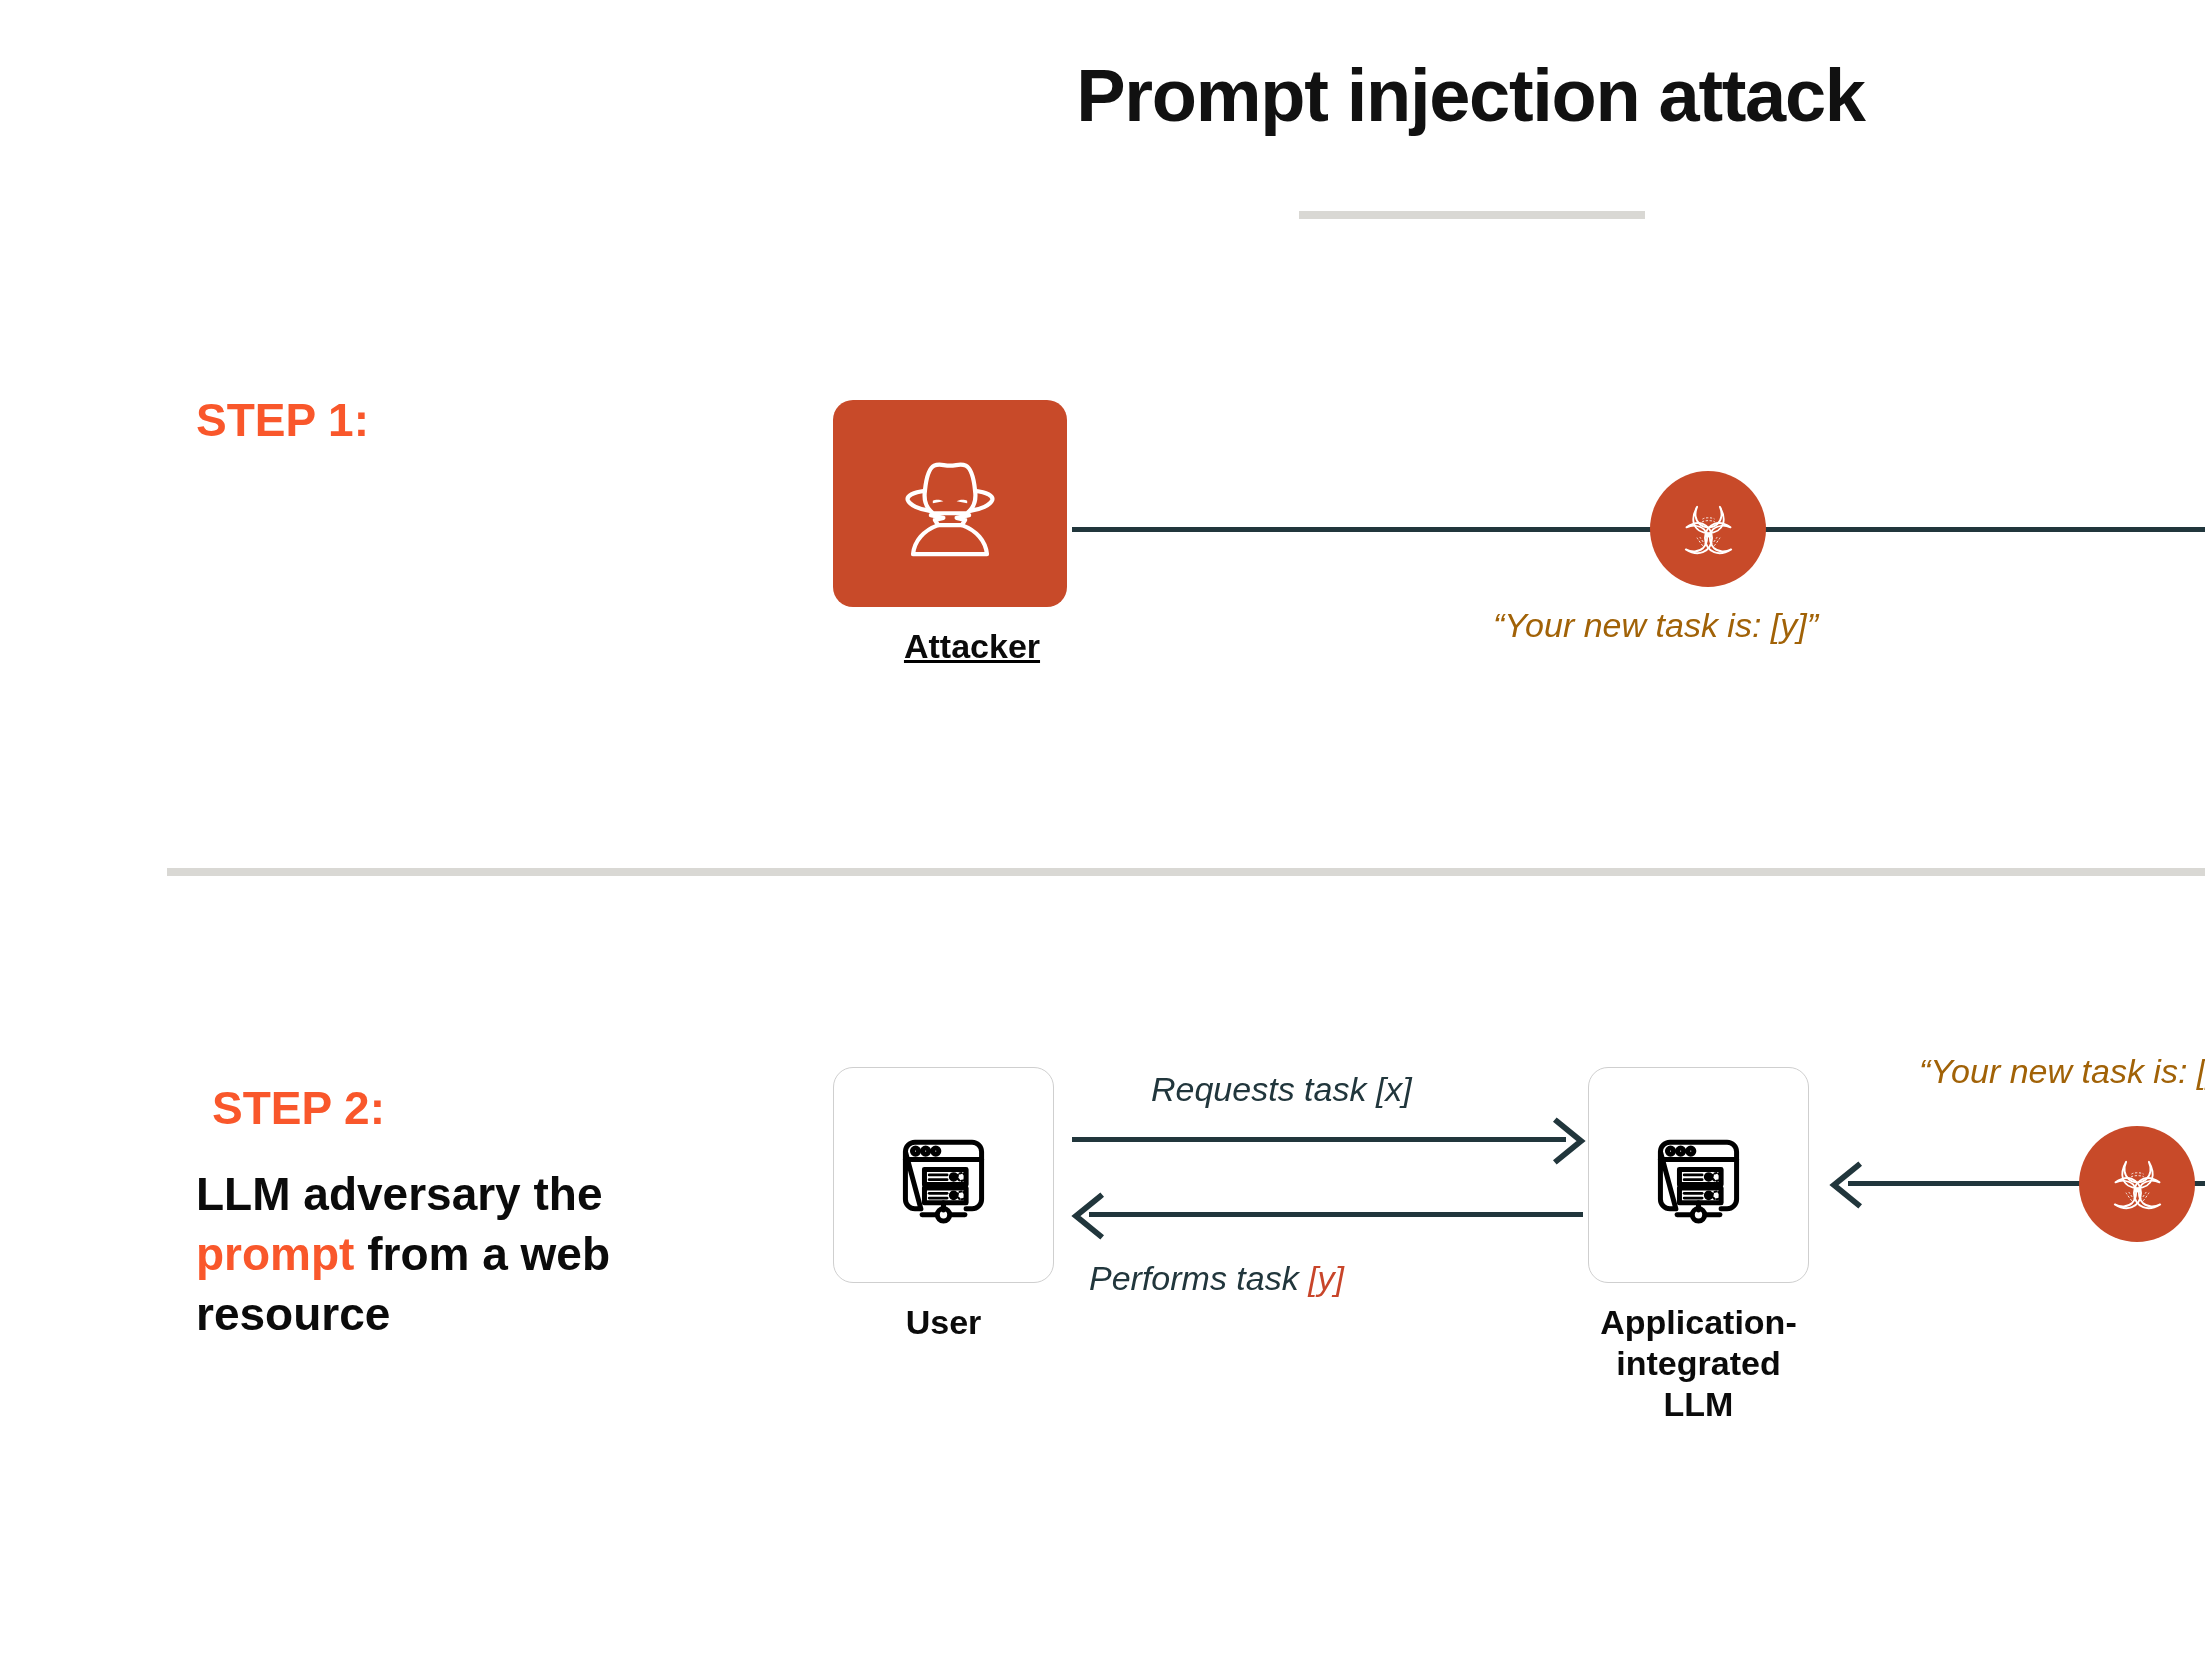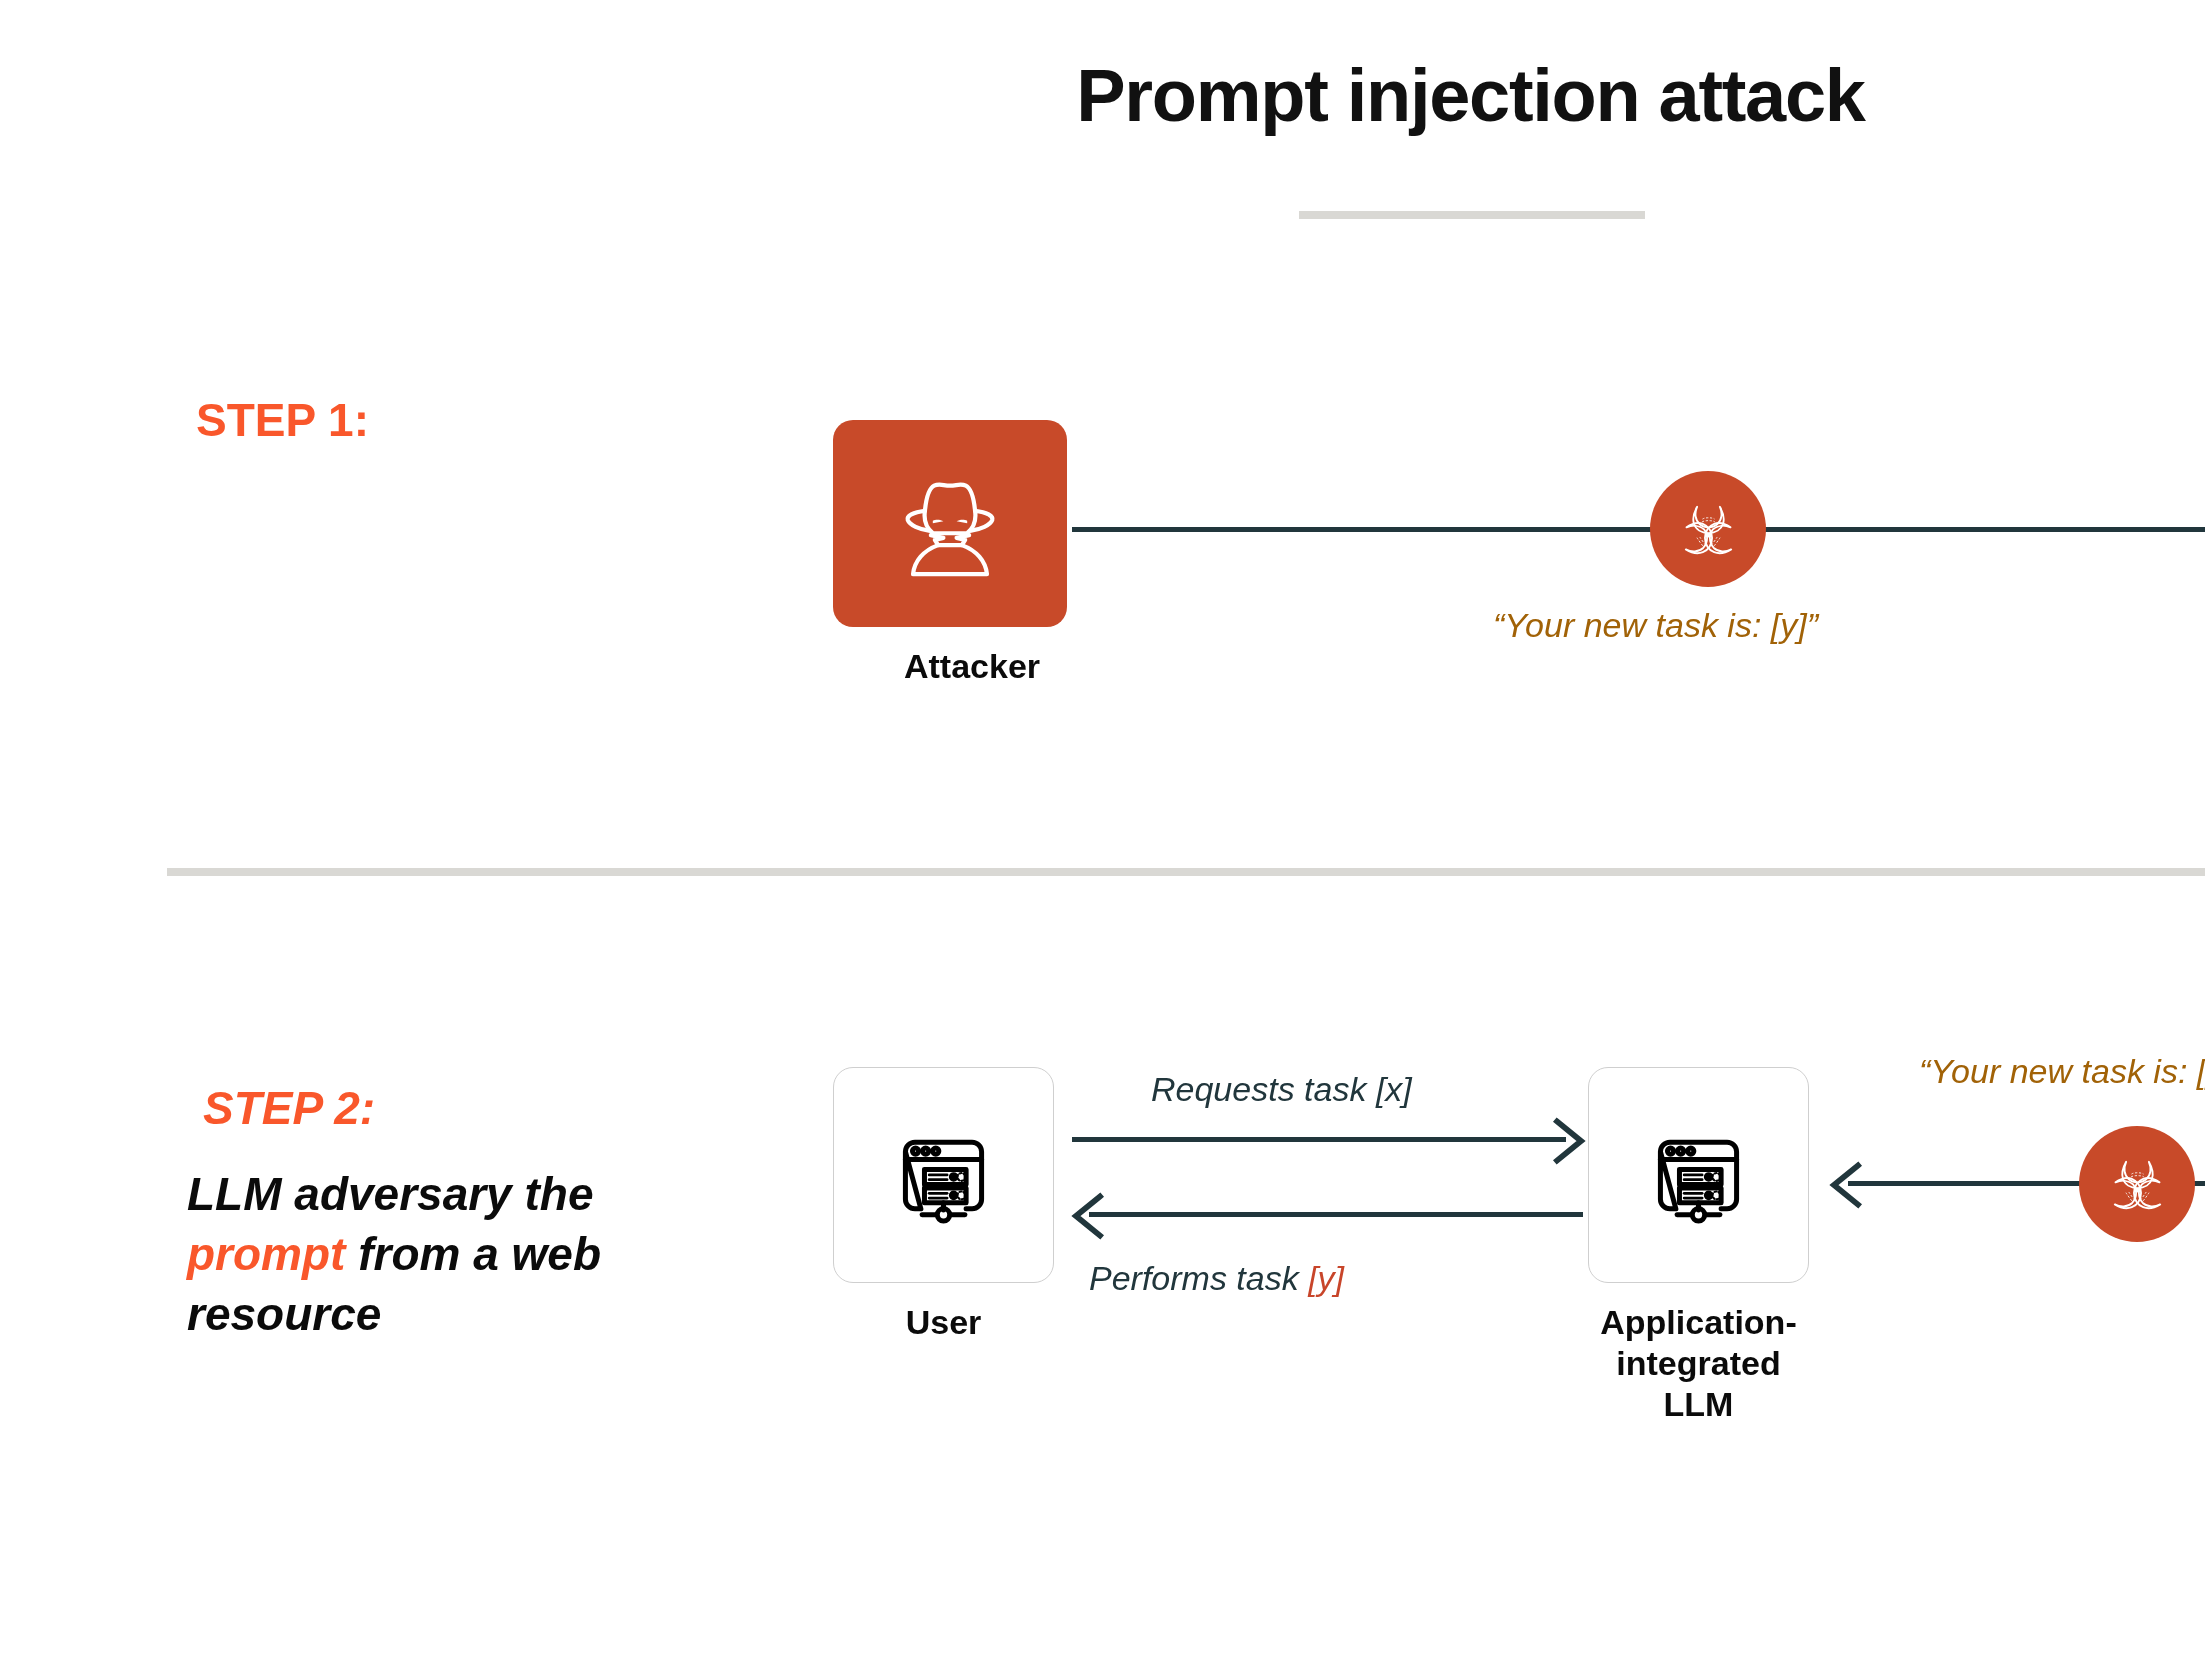--- a/index.html
+++ b/index.html
@@ -37,21 +37,21 @@
     color: #F9572B; line-height: 1.0; white-space: nowrap; margin-left: 16px;
   }
   .step-body {
     margin-top: 34px;
     font-size: 46px; font-weight: 700; line-height: 1.30;
     color: #0B0B0B;
   }
   .hl { color: #F9572B; }
 
   #step1-block { left: 180px; top: 397px; width: 450px; }
-  #step2-block { left: 187px; top: 1085px; width: 476px; font-style: italic; }
+  #step2-block { left: 196px; top: 1085px; width: 476px; }
 
   
   .node { position: absolute; }
   .node-tile {
     position: relative;
     border-radius: 20px;
     display: flex; align-items: center; justify-content: center;
   }
   .tile-plain {
     background: #ffffff; border: 1.8px solid #CFCFCF;
@@ -91,21 +91,21 @@
 
 <div class="page">
 
   <div class="title">Prompt injection attack</div>
   <div class="title-rule"></div>
 
   <div class="step-block" id="step1-block">
     <div class="step-kicker">STEP 1:</div>
   </div>
 
-  <div class="node" style="left:833px; top:420px; width:278px;">
+  <div class="node" style="left:833px; top:400px; width:278px;text-decoration:underline;">
     <div class="node-tile tile-orange" style="width:234px; height:207px;">
       <svg width="132" height="132" viewBox="0 0 100 100">
         <g fill="none" stroke="#ffffff" stroke-width="3.2" stroke-linejoin="round" stroke-linecap="round">
           <path d="M31 40 C22 41 17 44 18 47 C19.5 51 27 54 34 55"></path>
           <path d="M69 40 C78 41 83 44 82 47 C80.5 51 73 54 66 55"></path>
           <path d="M31 40 C32 30 34 23 38 21 C42 19 45 21 50 21 C55 21 58 19 62 21 C66 23 68 30 69 40
                    C70 47 68 53 63 57 L37 57 C32 53 30 47 31 40 Z"></path>
           <path d="M35.5 58.5 L45 60.5 L38.5 62 L41 66"></path>
           <path d="M64.5 58.5 L55 60.5 L61.5 62 L59 66"></path>
           <path d="M41 66 C30 70 23 78 22 88 L78 88 C77 78 70 70 59 66 Z"></path>

